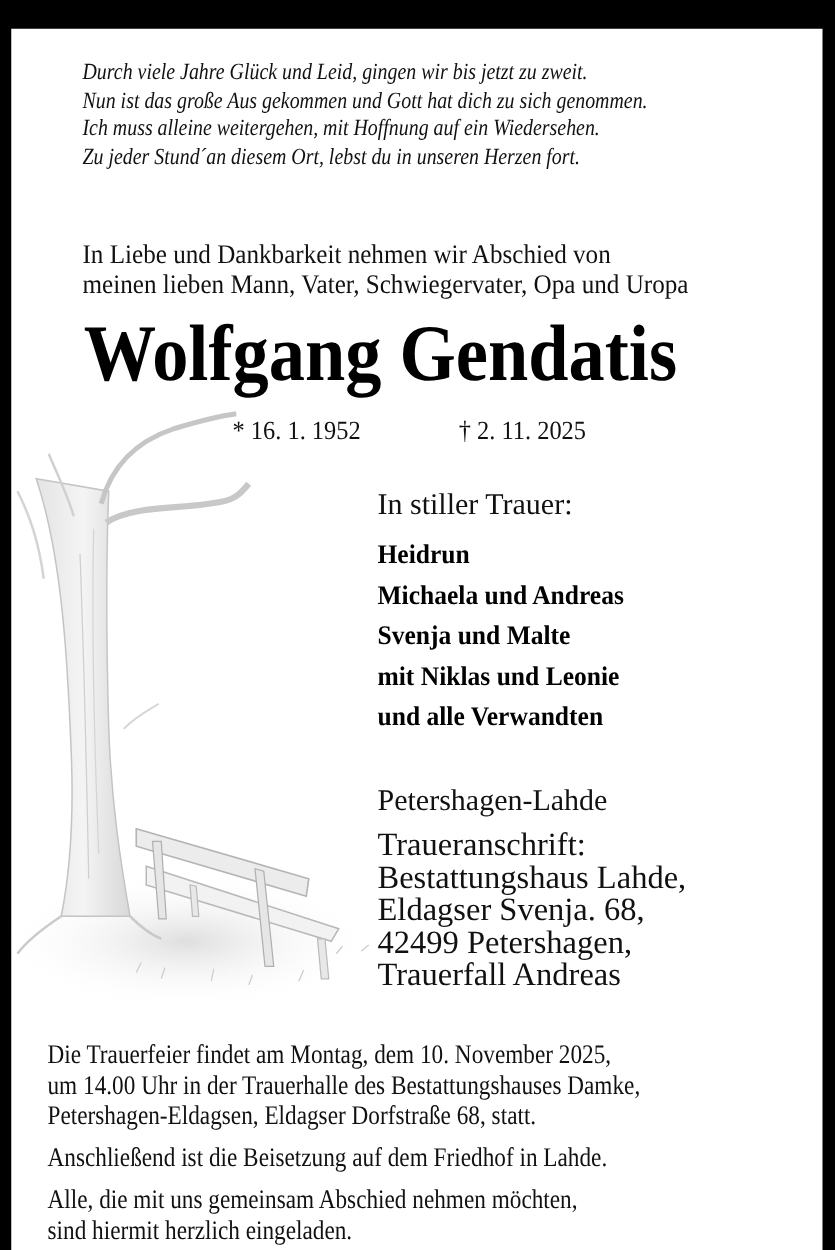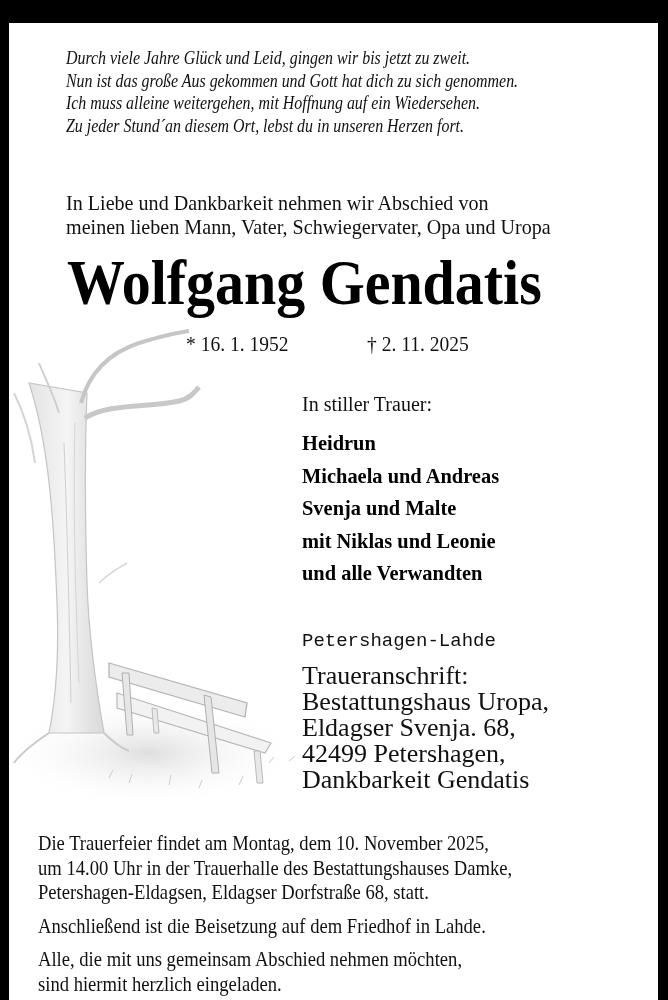--- a/index.html
+++ b/index.html
@@ -17,23 +17,23 @@
   
   .name { left: 58px; top: 225px; font-size: 64px; font-weight: bold; line-height: 70px; color: #000; transform-origin: left top; transform: scaleX(0.905); letter-spacing: 0px; }
 
   
   .dates { top: 309px; font-size: 21px; line-height: 24px; transform-origin: left top; transform: scaleX(0.93); }
   .birth { left: 177px; }
   .death { left: 358px; }
 
   
   .rcol { left: 293px; }
-  .mourn-label { top: 369px; font-size: 20px; line-height: 24px; }
+  .mourn-label { top: 369px; font-size: 24px; line-height: 24px; }
   .mourners { top: 404px; font-size: 21.5px; font-weight: bold; line-height: 32.6px; color: #000; transform-origin: left top; transform: scaleX(0.95); }
-  .place { top: 606px; font-size: 19px; line-height: 24px; font-family: Liberation Mono, monospace; }
+  .place { top: 606px; font-size: 24px; line-height: 24px; }
   .address { top: 640px; font-size: 26px; line-height: 26px; }
 
   
   .ceremony { left: 29px; top: 808px; font-size: 21.5px; line-height: 24.5px; transform-origin: left top; transform: scaleX(0.865); }
   .burial { left: 29px; top: 891px; font-size: 21.5px; line-height: 24.5px; transform-origin: left top; transform: scaleX(0.865); }
   .invite { left: 29px; top: 924px; font-size: 21.5px; line-height: 24.5px; transform-origin: left top; transform: scaleX(0.865); }
 
   .illustration { position: absolute; left: 0px; top: 300px; width: 300px; height: 490px; }
 </style>
 </head>
@@ -102,24 +102,24 @@
     <span class="line">Heidrun</span>
     <span class="line">Michaela und Andreas</span>
     <span class="line">Svenja und Malte</span>
     <span class="line">mit Niklas und Leonie</span>
     <span class="line">und alle Verwandten</span>
   </div>
   <div class="abs rcol place">Petershagen-Lahde</div>
 
   <div class="abs rcol address">
     <span class="line">Traueranschrift:</span>
-    <span class="line">Bestattungshaus Uropa,</span>
+    <span class="line">Bestattungshaus Lahde,</span>
     <span class="line">Eldagser Svenja. 68,</span>
     <span class="line">42499 Petershagen,</span>
-    <span class="line">Dankbarkeit Gendatis</span>
+    <span class="line">Trauerfall Andreas</span>
   </div>
 
   <div class="abs ceremony">
     <span class="line">Die Trauerfeier findet am Montag, dem 10. November 2025,</span>
     <span class="line">um 14.00 Uhr in der Trauerhalle des Bestattungshauses Damke,</span>
     <span class="line">Petershagen-Eldagsen, Eldagser Dorfstraße 68, statt.</span>
   </div>
 
   <div class="abs burial">Anschließend ist die Beisetzung auf dem Friedhof in Lahde.</div>
 

